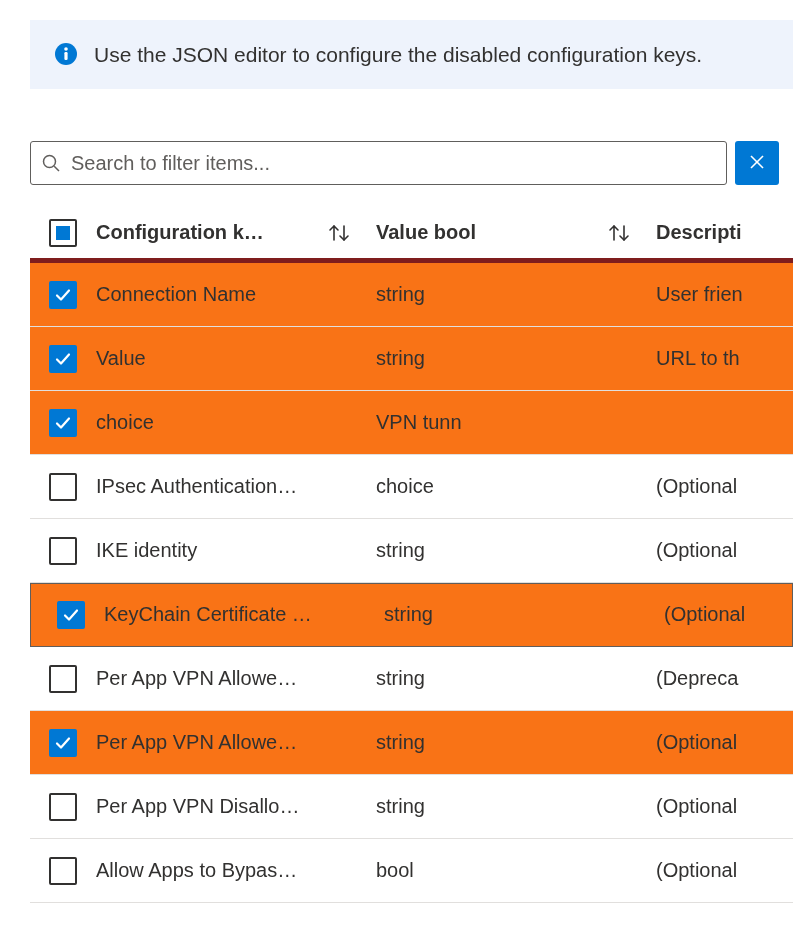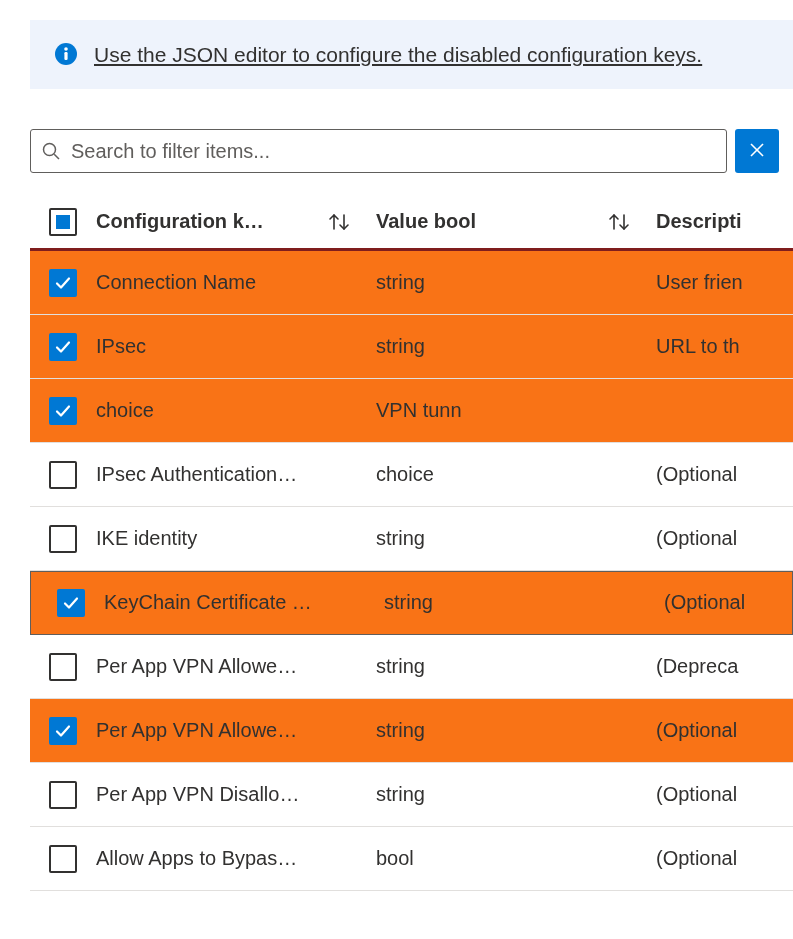--- a/index.html
+++ b/index.html
@@ -13,38 +13,37 @@
   }
   .container { padding: 20px 0 0 30px; }
 
   
   .info-banner {
     background: #eef3fc;
     display: flex;
     align-items: flex-start;
     padding: 20px 24px;
     gap: 16px;
-    text-decoration: underline;
   }
   .info-icon {
     width: 24px; height: 24px;
     flex-shrink: 0;
     margin-top: 2px;
   }
   .info-text {
     font-size: 21px;
     color: #323130;
     line-height: 1.4;
   }
 
   
   .search-row {
     display: flex;
     align-items: stretch;
-    margin-top: 40px;
+    margin-top: 52px;
     gap: 8px;
   }
   .search-box {
     flex: 1;
     display: flex;
     align-items: center;
     border: 1px solid #605e5c;
     border-radius: 3px;
     padding: 6px 10px;
     height: 44px;
@@ -81,21 +80,21 @@
   
   .table {
     margin-top: 22px;
     width: 100%;
     border-collapse: collapse;
   }
   .header-row {
     display: flex;
     align-items: center;
     height: 56px;
-    border-bottom: 3px solid #7f1d1d;
+    border-bottom: 5px solid #7f1d1d;
   }
   .check-col {
     width: 66px;
     display: flex;
     align-items: center;
     justify-content: center;
     flex-shrink: 0;
   }
   .key-col {
     width: 280px;
@@ -269,21 +268,21 @@
           <div class="desc-col">User frien</div>
         </div>
         <div class="data-row selected">
           <div class="check-col">
             <div class="row-checkbox checked">
               <svg viewBox="0 0 18 18" fill="none" stroke="#fff" stroke-width="2.2" stroke-linecap="round" stroke-linejoin="round">
                 <polyline points="3,9.5 7,13.5 15,4.5"></polyline>
               </svg>
             </div>
           </div>
-          <div class="key-col">IPsec</div>
+          <div class="key-col">Value</div>
           <div class="type-col">string</div>
           <div class="desc-col">URL to th</div>
         </div>
         <div class="data-row selected">
           <div class="check-col">
             <div class="row-checkbox checked">
               <svg viewBox="0 0 18 18" fill="none" stroke="#fff" stroke-width="2.2" stroke-linecap="round" stroke-linejoin="round">
                 <polyline points="3,9.5 7,13.5 15,4.5"></polyline>
               </svg>
             </div>

